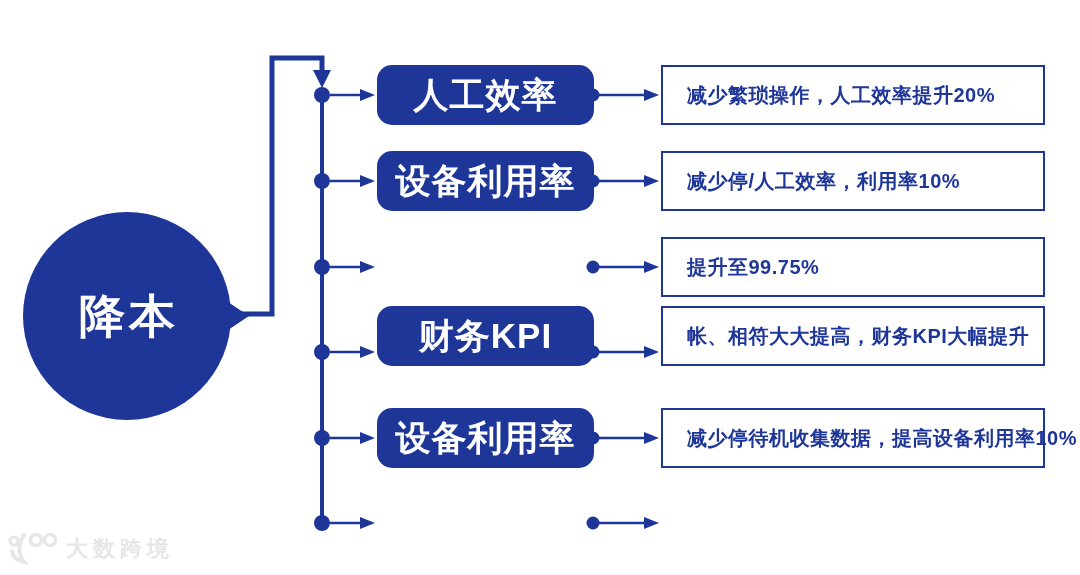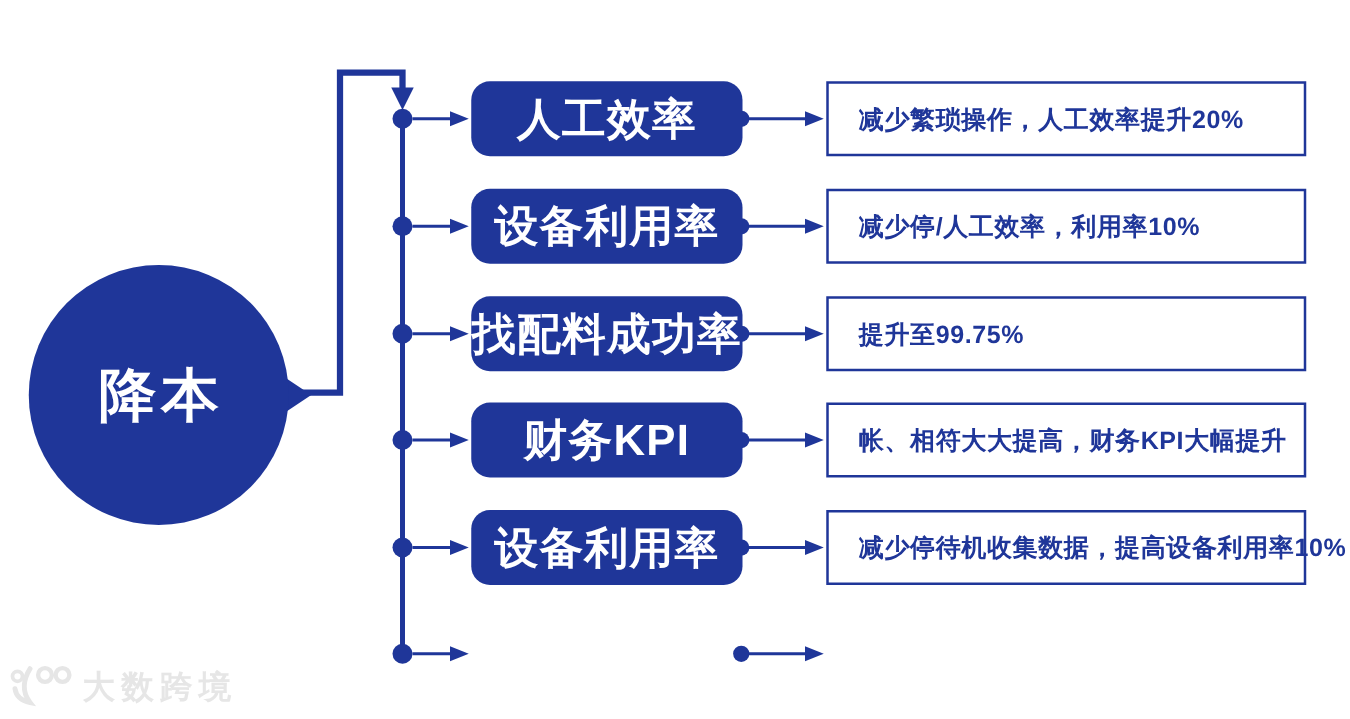--- a/index.html
+++ b/index.html
@@ -89,21 +89,21 @@
     position: absolute;
     left: 8px;
     top: 531px;
     display: flex;
     align-items: center;
     gap: 6px;
     color: var(--watermark, #e6e6e6);
     z-index: 3;
   }
   .watermark .wm-text {
-    font-size: 26px;
+    font-size: 22px;
     font-weight: bold;
     letter-spacing: 5px;
   }
 </style>
 </head>
 <body>
 
 <div id="canvas">
 
   <svg class="connectors" viewBox="0 0 1080 575" xmlns="http://www.w3.org/2000/svg">
@@ -183,27 +183,26 @@
   </div>
 
   <div class="row" style="top:151px">
     <div class="pill">设备利用率</div>
     <div class="desc">
       <span class="desc-text">减少停/人工效率，利用率10%</span>
     </div>
   </div>
 
   <div class="row" style="top:237px">
-    <div class="pill">找配料成功率</div>
     <div class="desc">
       <span class="desc-text">提升至99.75%</span>
     </div>
   </div>
 
-  <div class="row" style="top:322px">
+  <div class="row" style="top:306px">
     <div class="pill">财务KPI</div>
     <div class="desc">
       <span class="desc-text">帐、相符大大提高，财务KPI大幅提升</span>
     </div>
   </div>
 
   <div class="row" style="top:408px">
     <div class="pill">设备利用率</div>
     <div class="desc">
       <span class="desc-text">减少停待机收集数据，提高设备利用率10%</span>

